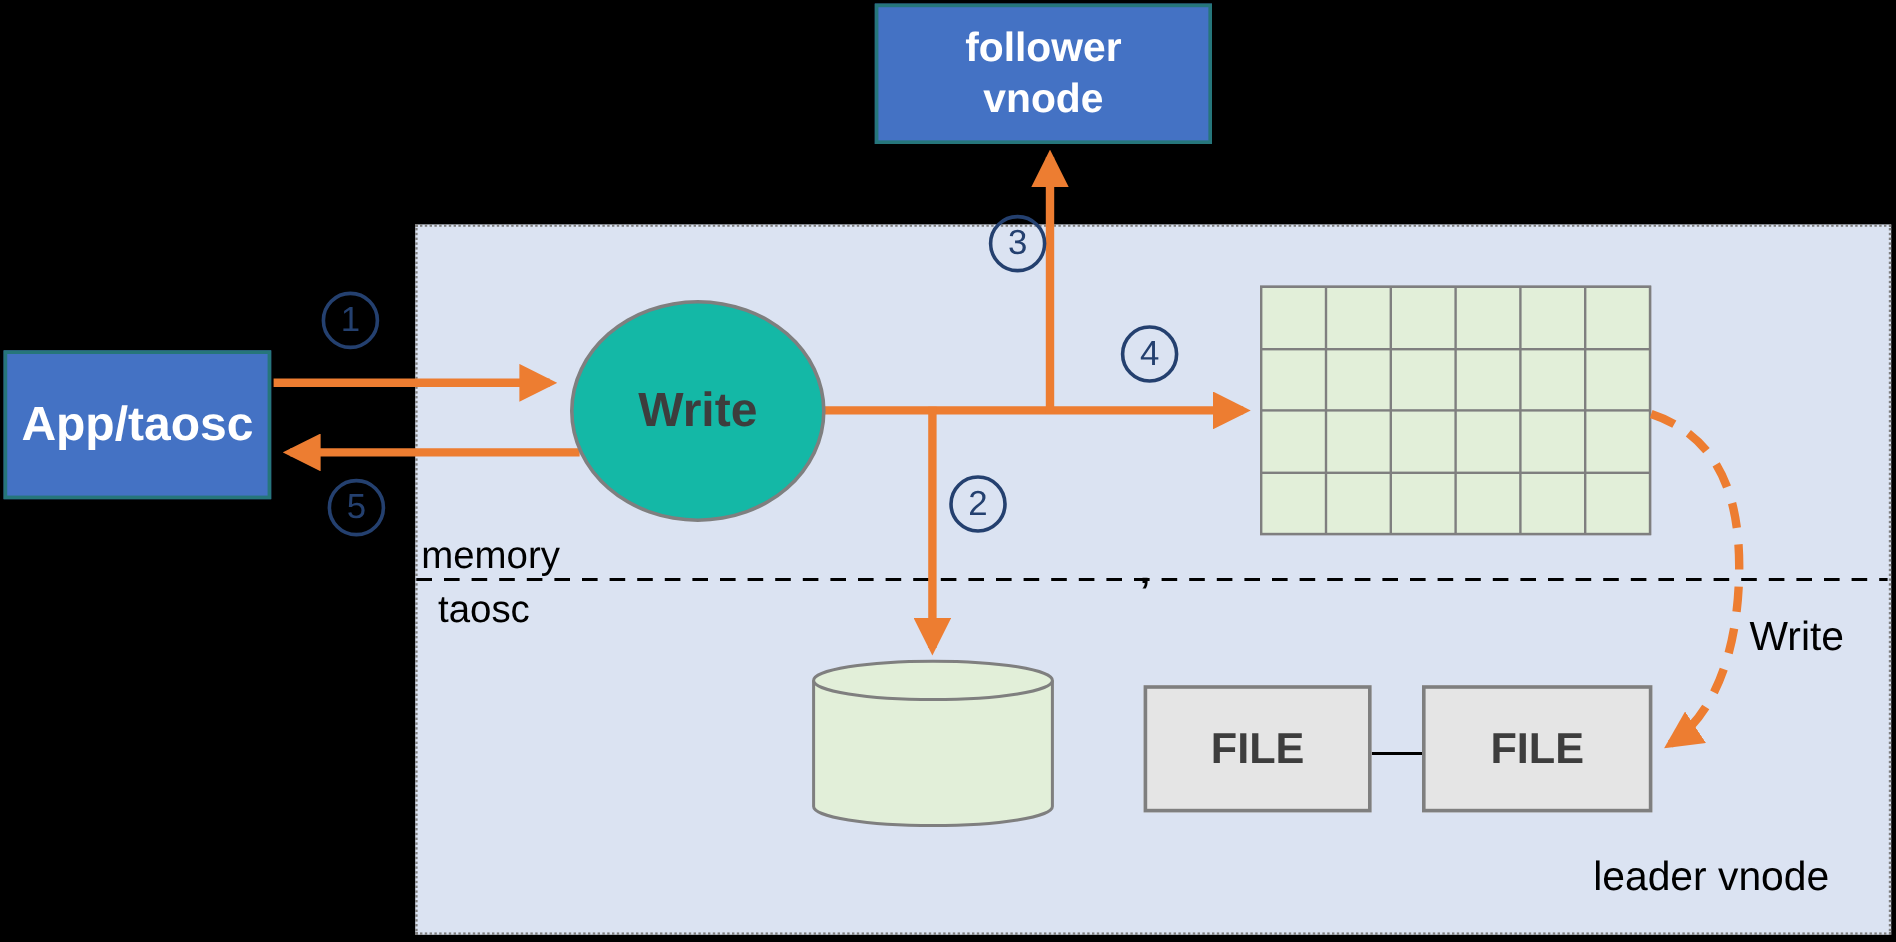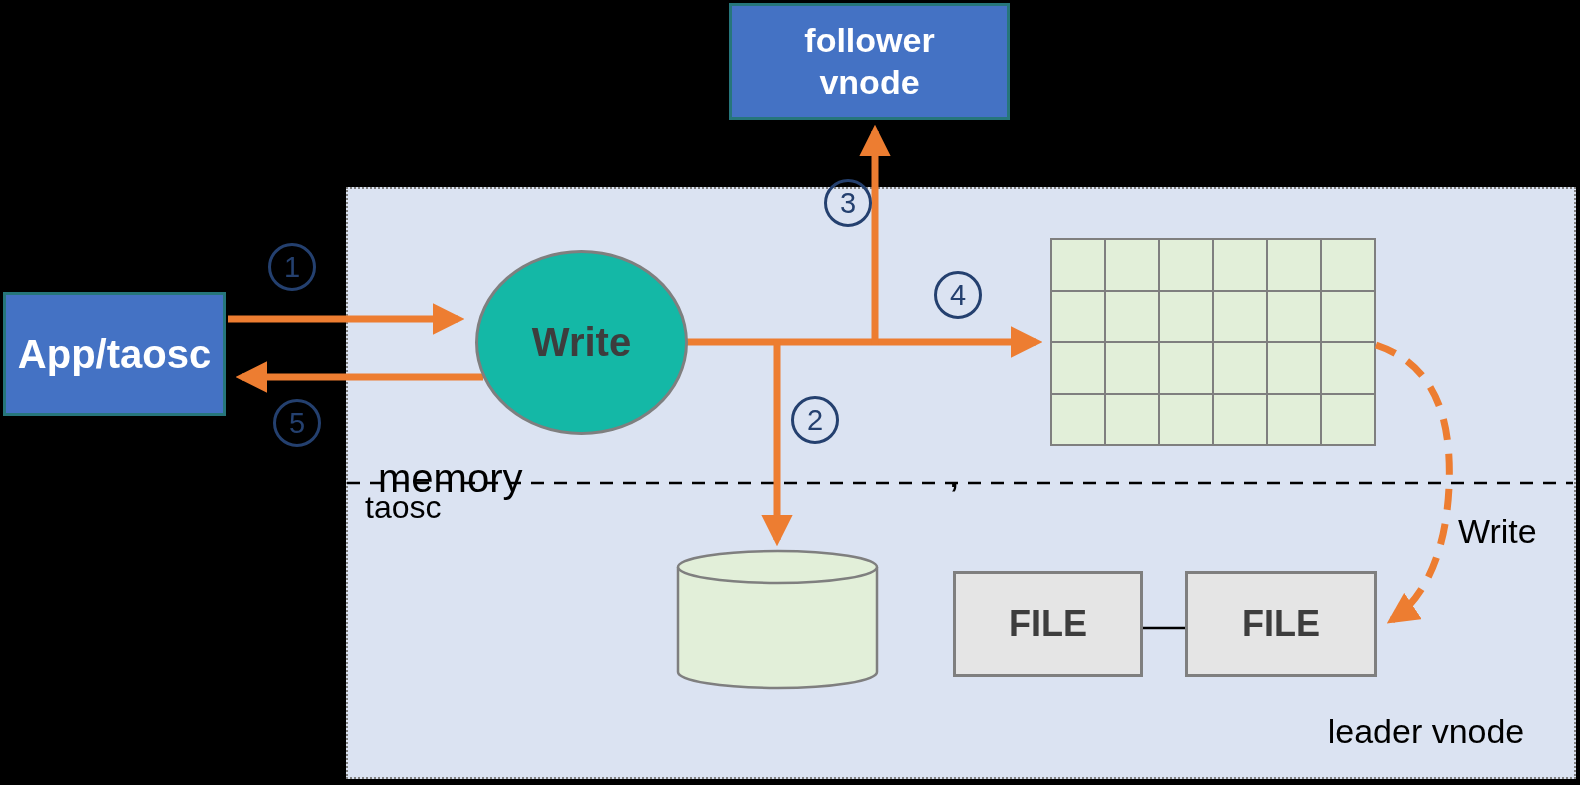--- a/index.html
+++ b/index.html
@@ -84,21 +84,21 @@
     background: transparent;
   }
   #step-1 { left: 268px; top: 243px; }
   #step-2 { left: 791px; top: 396px; }
   #step-3 { left: 824px; top: 179px; }
   #step-4 { left: 934px; top: 271px; }
   #step-5 { left: 273px; top: 399px; }
 
   
   .plain-label { position: absolute; color: #000; }
-  #memory-label { left: 378px; top: 444px; font-size: 40px; margin-top: 12px; }
+  #memory-label { left: 351px; top: 444px; font-size: 32px; }
   #disk-label   { left: 365px; top: 489px; font-size: 32px; }
   #wal-label    { left: 717px; top: 708px; width: 120px; text-align: center; font-size: 36px; }
   #flush-label  { left: 1458px; top: 512px; font-size: 34px; }
   #leader-vnode-label { left: 1296px; top: 712px; width: 260px; text-align: center; font-size: 34px; }
   #divider-comma { left: 950px; top: 460px; font-size: 30px; font-weight: bold; }
 
   
   #overlay {
     position: absolute; left: 0; top: 0;
     width: 1580px; height: 785px;

